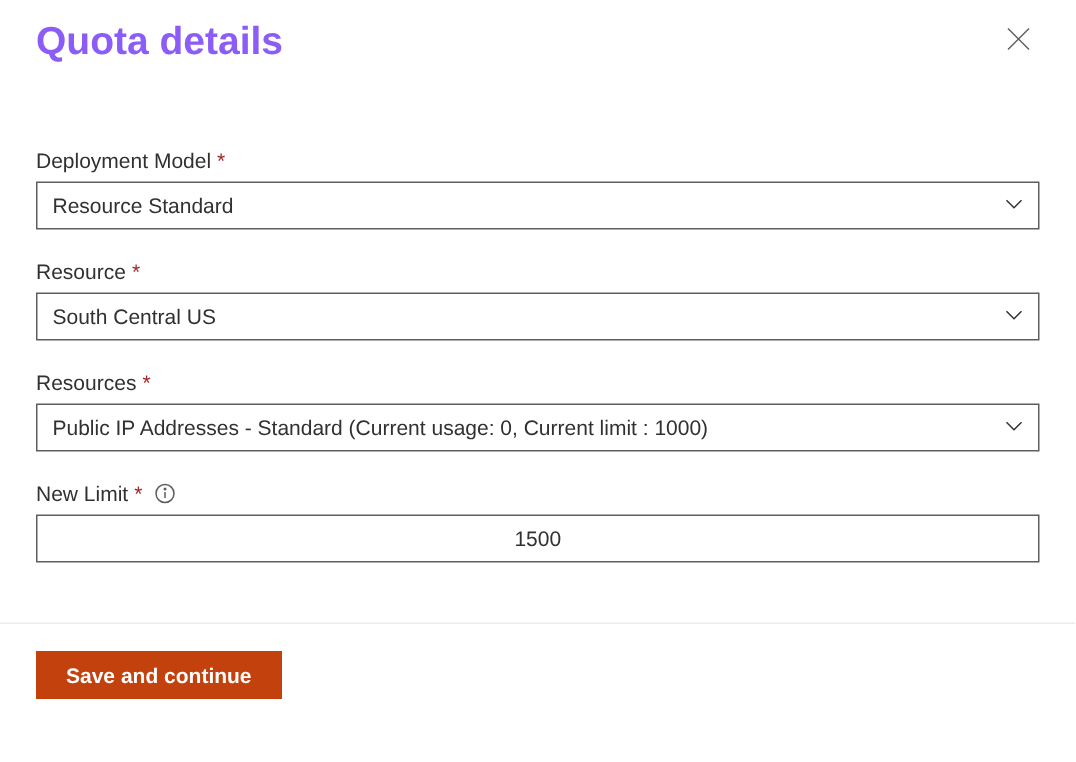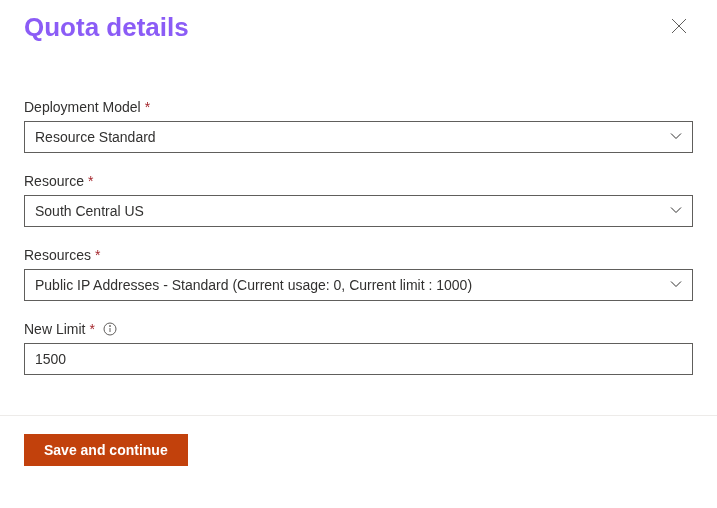--- a/index.html
+++ b/index.html
@@ -98,20 +98,21 @@
     .text-input {
       width: 100%;
       height: 32px;
       border: 1px solid #605e5c;
       background: #ffffff;
       padding: 0 10px;
       font-size: 14px;
       color: #323130;
       font-family: inherit;
       outline: none;
+      text-align: center;
     }
     .divider {
       border: none;
       border-top: 1px solid #edebe9;
       margin: 0;
     }
     .footer {
       padding: 18px 24px;
     }
     .primary-btn {

